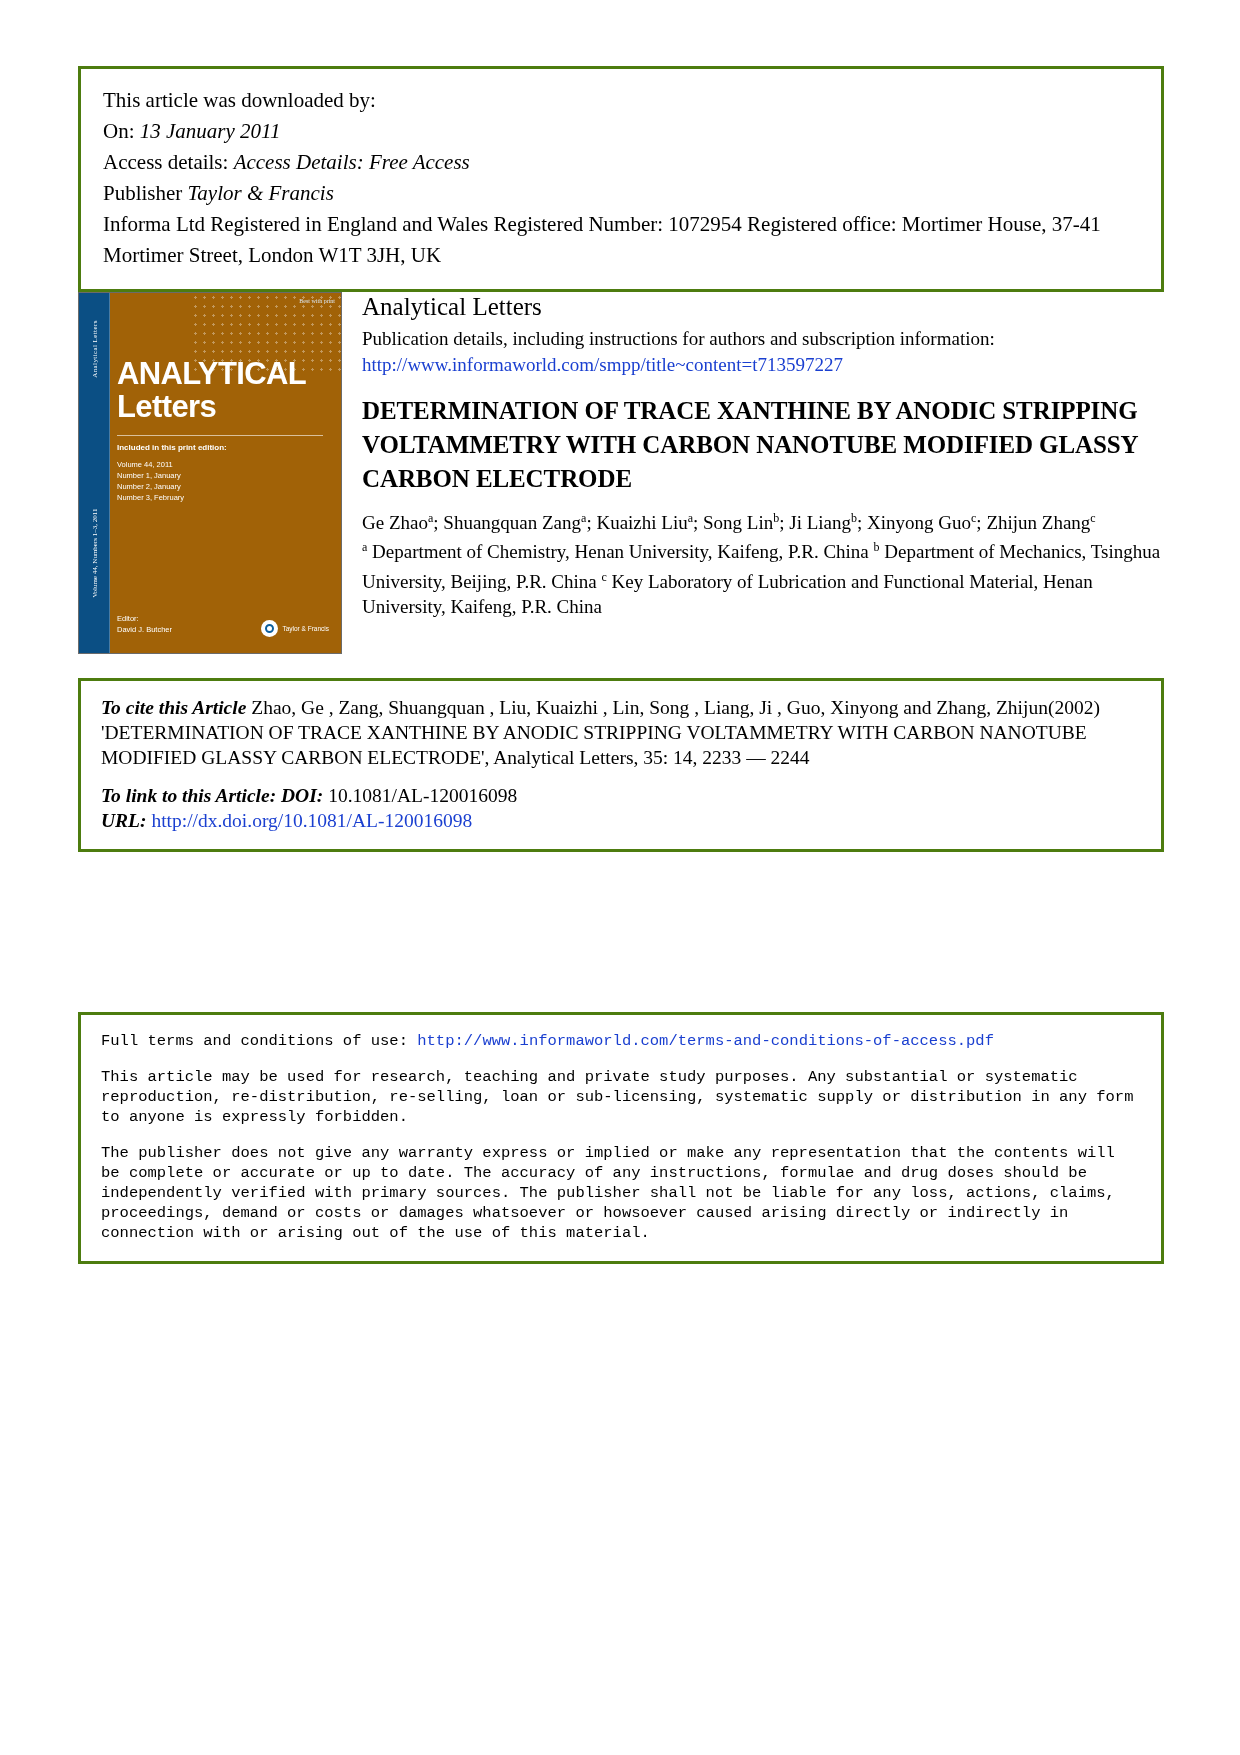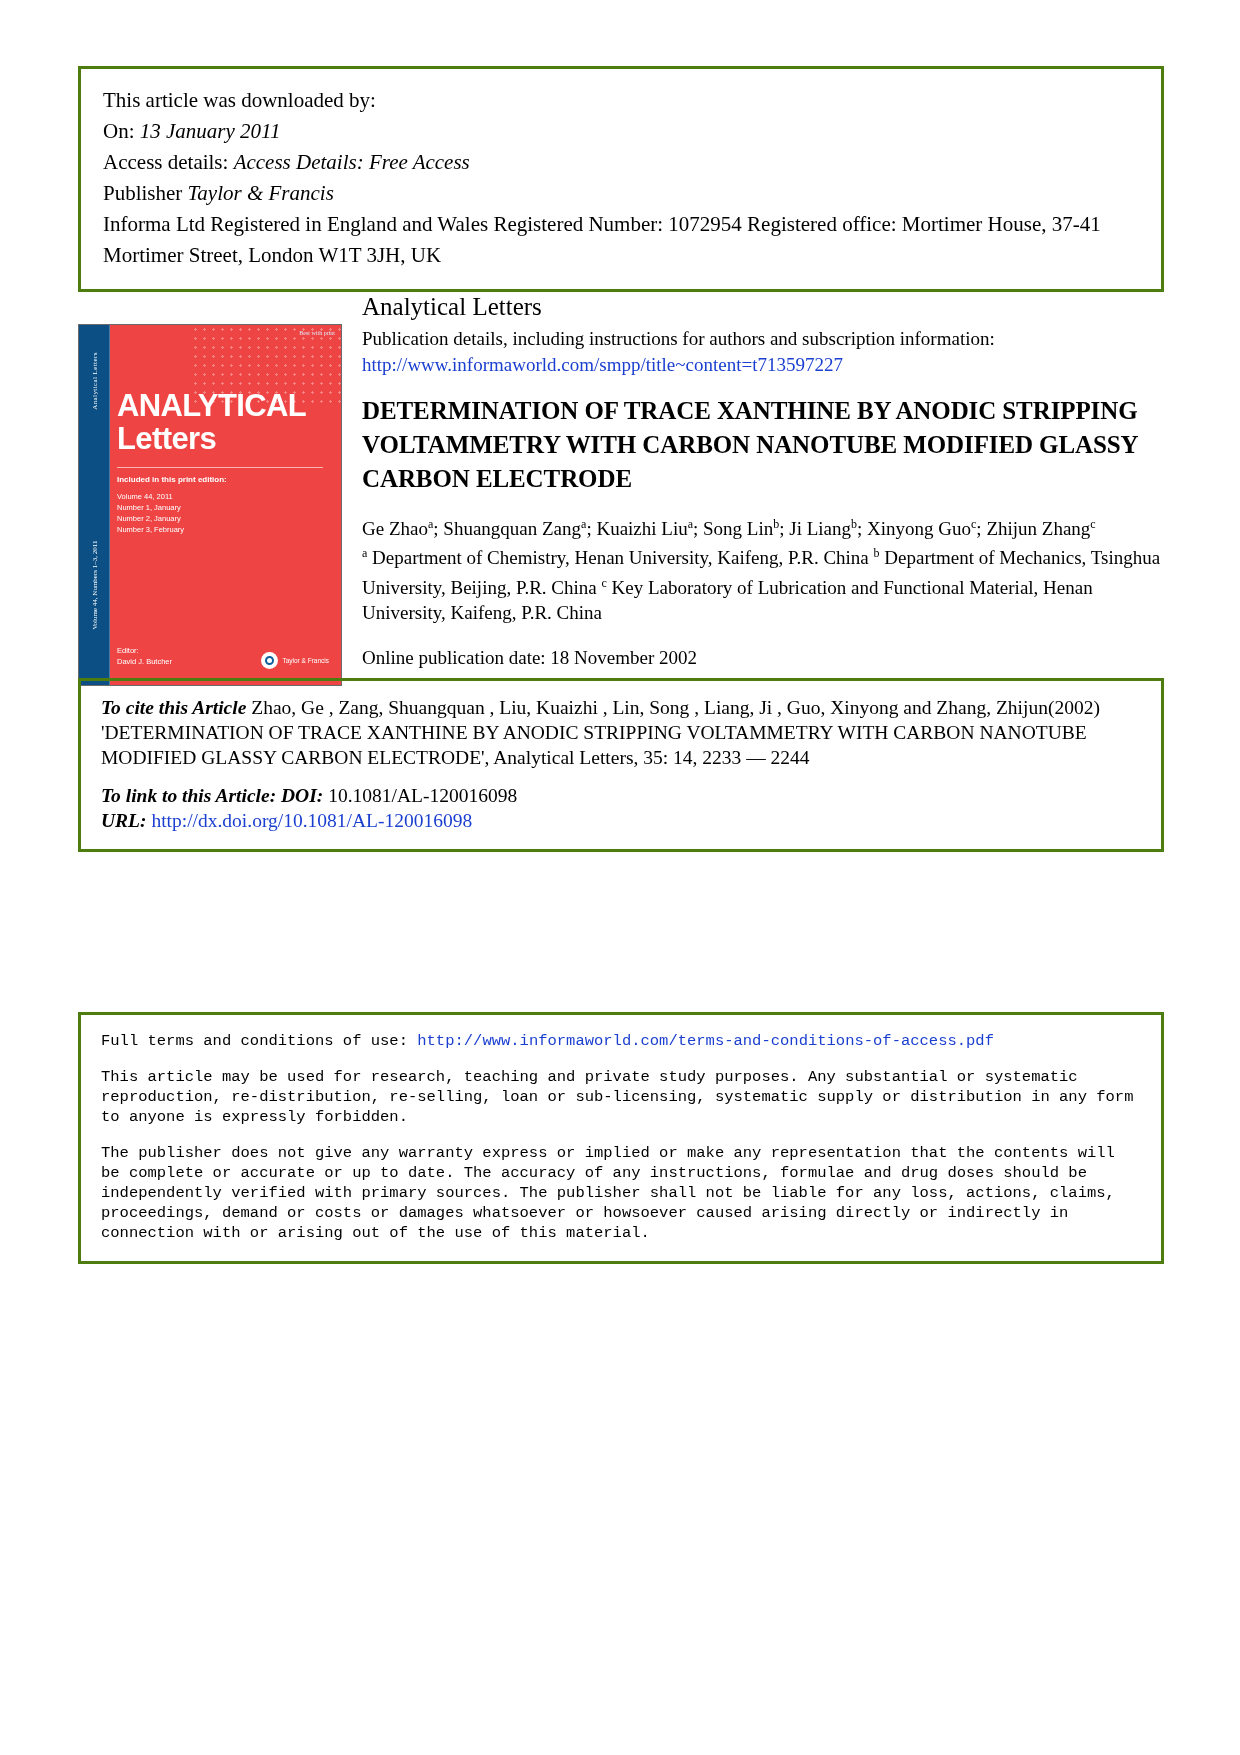--- a/index.html
+++ b/index.html
@@ -52,25 +52,24 @@
     top: 292px;
     width: 1086px;
     height: 366px;
   }
   #cover-image {
     position: absolute;
     left: 0;
     top: 0;
     width: 264px;
     height: 362px;
-    background: #ef4444;
+    background: #a16207;
     border: 1px solid #6b6b6b;
     box-sizing: border-box;
     overflow: hidden;
-    margin-top: 32px;
   }
   .cover-dots {
     position: absolute;
     right: 0;
     top: 0;
     width: 150px;
     height: 78px;
     background-image:
       radial-gradient(circle, rgba(255,255,255,0.35) 1.1px, transparent 1.3px);
     background-size: 9px 9px;
@@ -209,21 +208,21 @@
     text-decoration: none;
   }
   #article-title {
     margin-top: 16px;
     font-size: 25px;
     font-weight: bold;
     line-height: 34px;
     letter-spacing: -0.1px;
   }
   #authors {
-    margin-top: 16px;
+    margin-top: 10px;
     font-size: 19px;
     line-height: 25px;
   }
   #affiliations {
     font-size: 19px;
     line-height: 25px;
   }
   sup { font-size: 12px; vertical-align: super; }
   #online-date {
     margin-top: 22px;
@@ -326,21 +325,20 @@
 
     <div id="article-meta">
       <div id="journal-name">Analytical Letters</div>
       <div class="pubdetails">Publication details, including instructions for authors and subscription information:</div>
       <div class="pubdetails">
         <span class="link">http://www.informaworld.com/smpp/title~content=t713597227</span>
       </div>
       <div id="article-title">DETERMINATION OF TRACE XANTHINE BY ANODIC STRIPPING VOLTAMMETRY WITH CARBON NANOTUBE MODIFIED GLASSY CARBON ELECTRODE</div>
       <div id="authors">Ge Zhao<sup>a</sup>; Shuangquan Zang<sup>a</sup>; Kuaizhi Liu<sup>a</sup>; Song Lin<sup>b</sup>; Ji Liang<sup>b</sup>; Xinyong Guo<sup>c</sup>; Zhijun Zhang<sup>c</sup></div>
       <div id="affiliations"><sup>a</sup> Department of Chemistry, Henan University, Kaifeng, P.R. China <sup>b</sup> Department of Mechanics, Tsinghua University, Beijing, P.R. China <sup>c</sup> Key Laboratory of Lubrication and Functional Material, Henan University, Kaifeng, P.R. China</div>
-      <div id="online-date">Online publication date: 18 November 2002</div>
     </div>
   </div>
 
   <div class="box" id="cite-box">
     <div class="cite-line">
       <b>To cite this Article</b>
       <span>Zhao, Ge , Zang, Shuangquan , Liu, Kuaizhi , Lin, Song , Liang, Ji , Guo, Xinyong and Zhang, Zhijun(2002) 'DETERMINATION OF TRACE XANTHINE BY ANODIC STRIPPING VOLTAMMETRY WITH CARBON NANOTUBE MODIFIED GLASSY CARBON ELECTRODE', Analytical Letters, 35: 14, 2233 — 2244</span>
     </div>
     <div class="cite-line spaced">
       <b>To link to this Article: DOI:</b>

